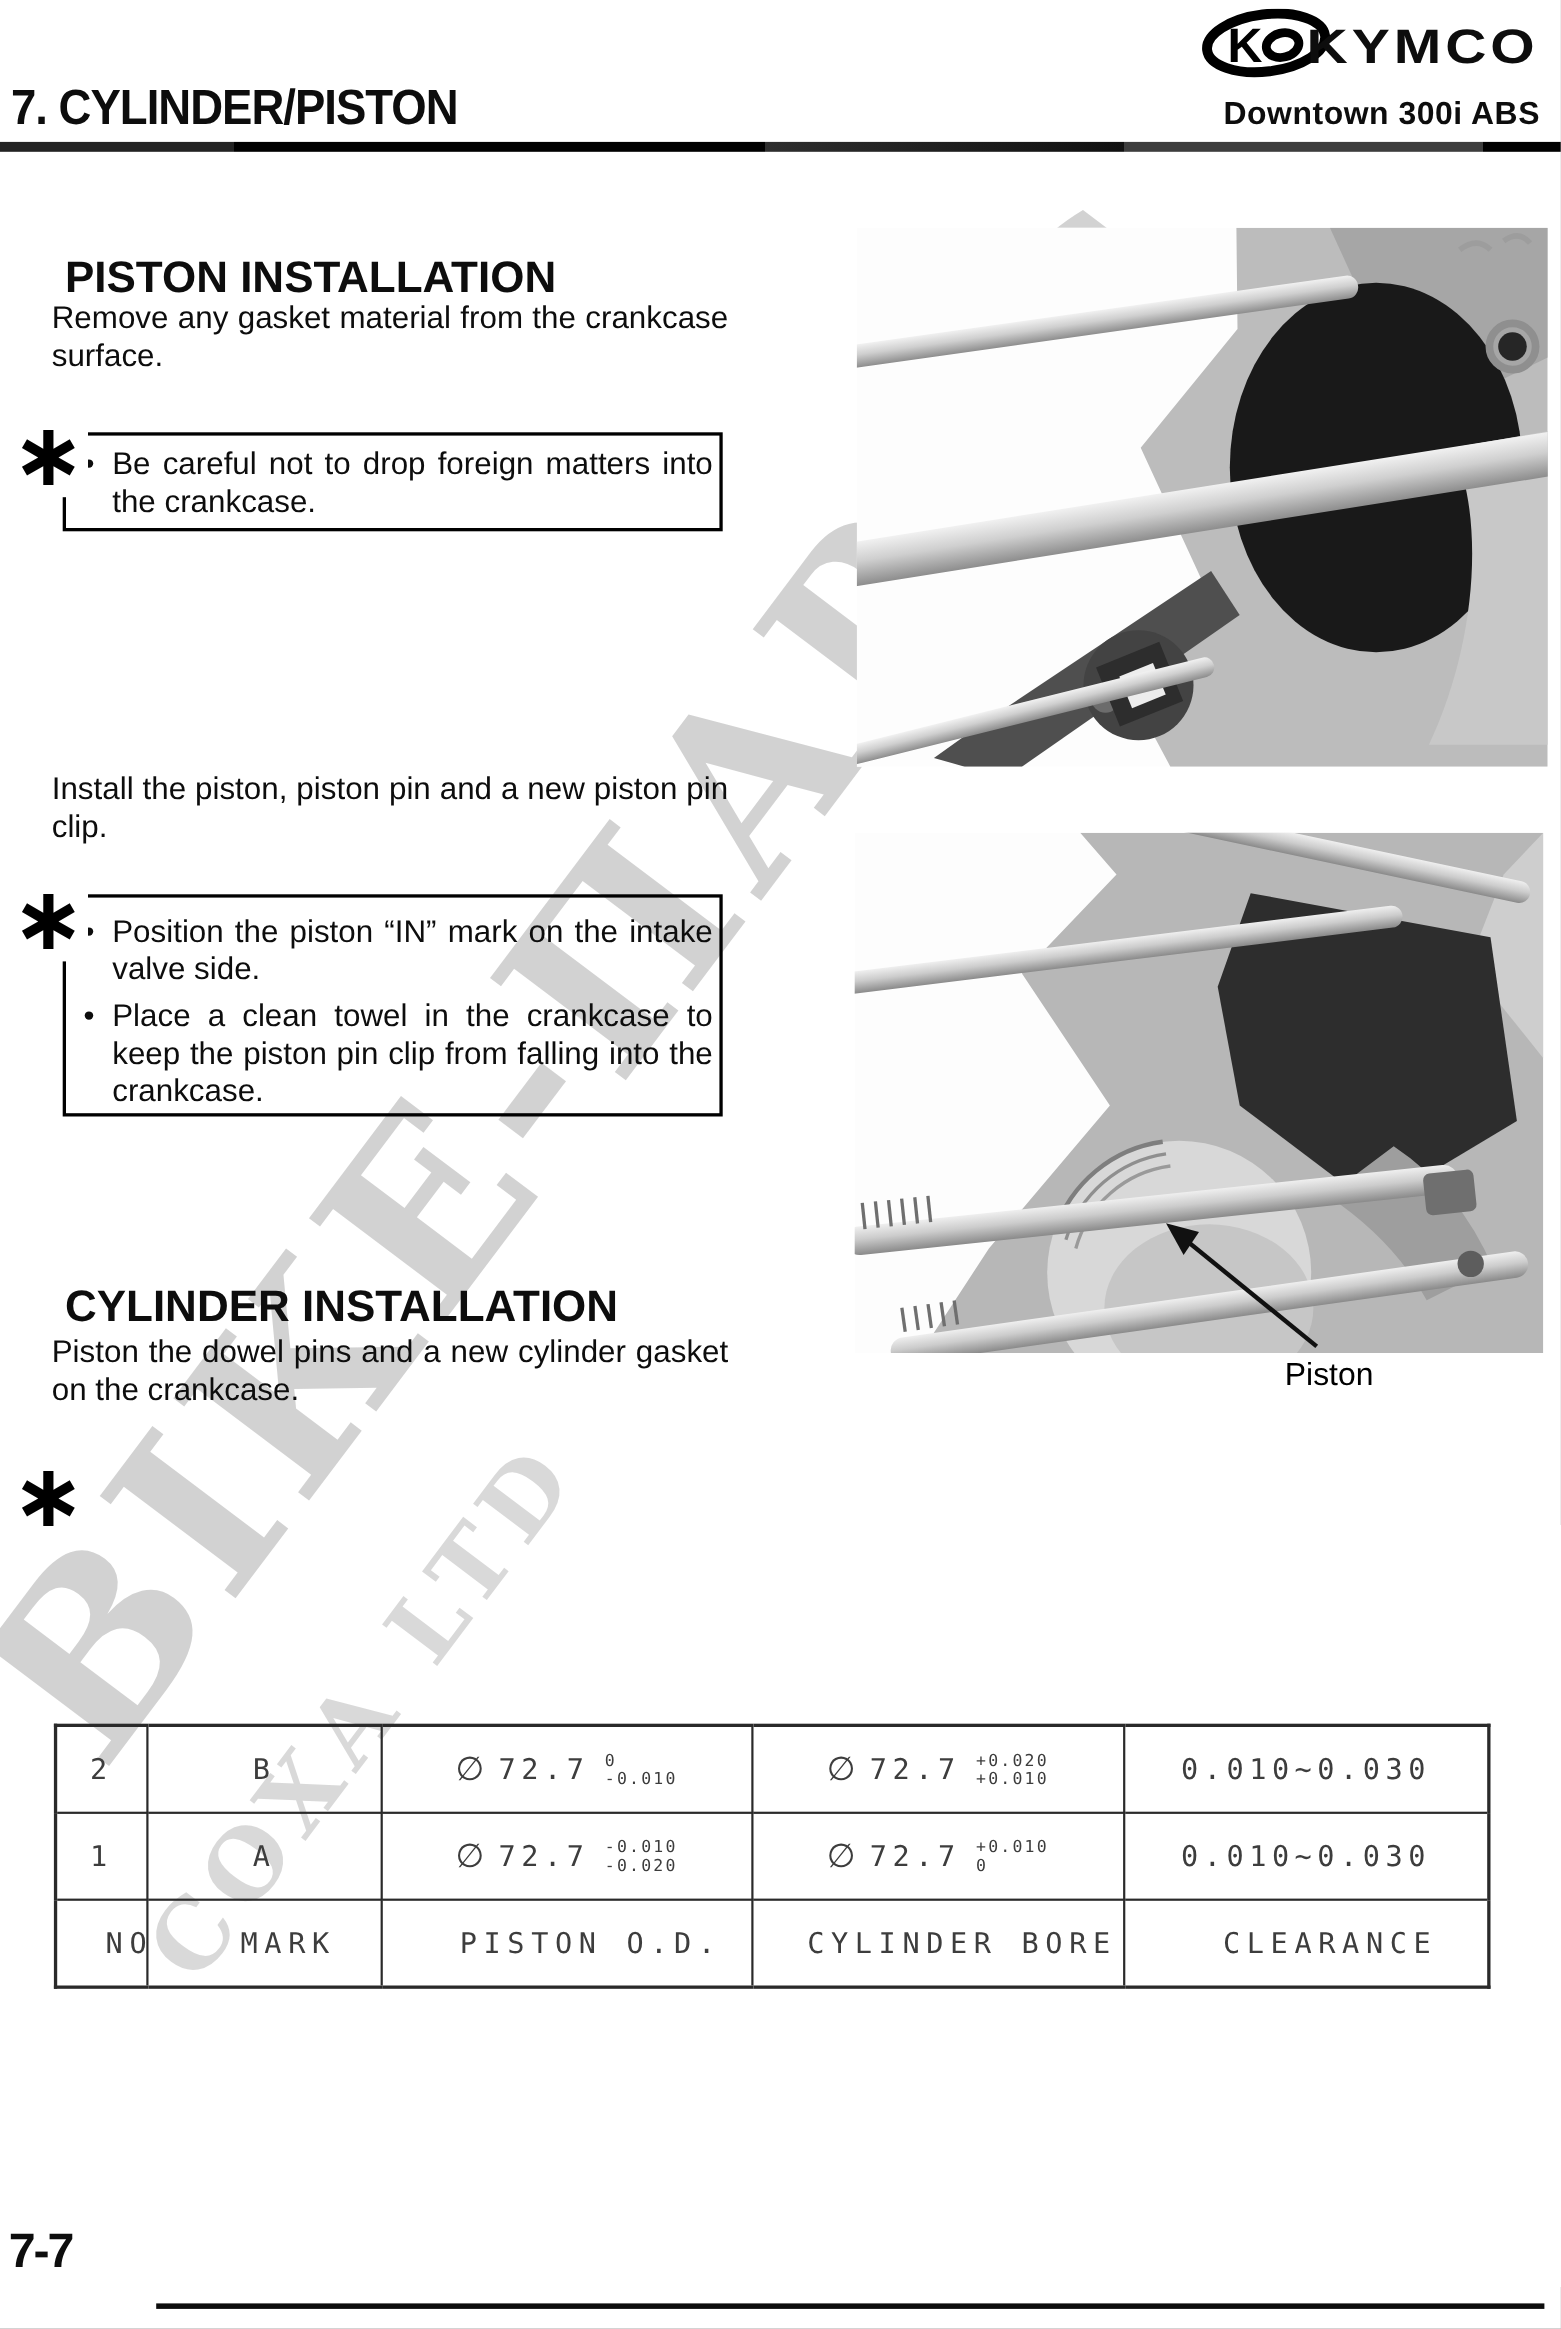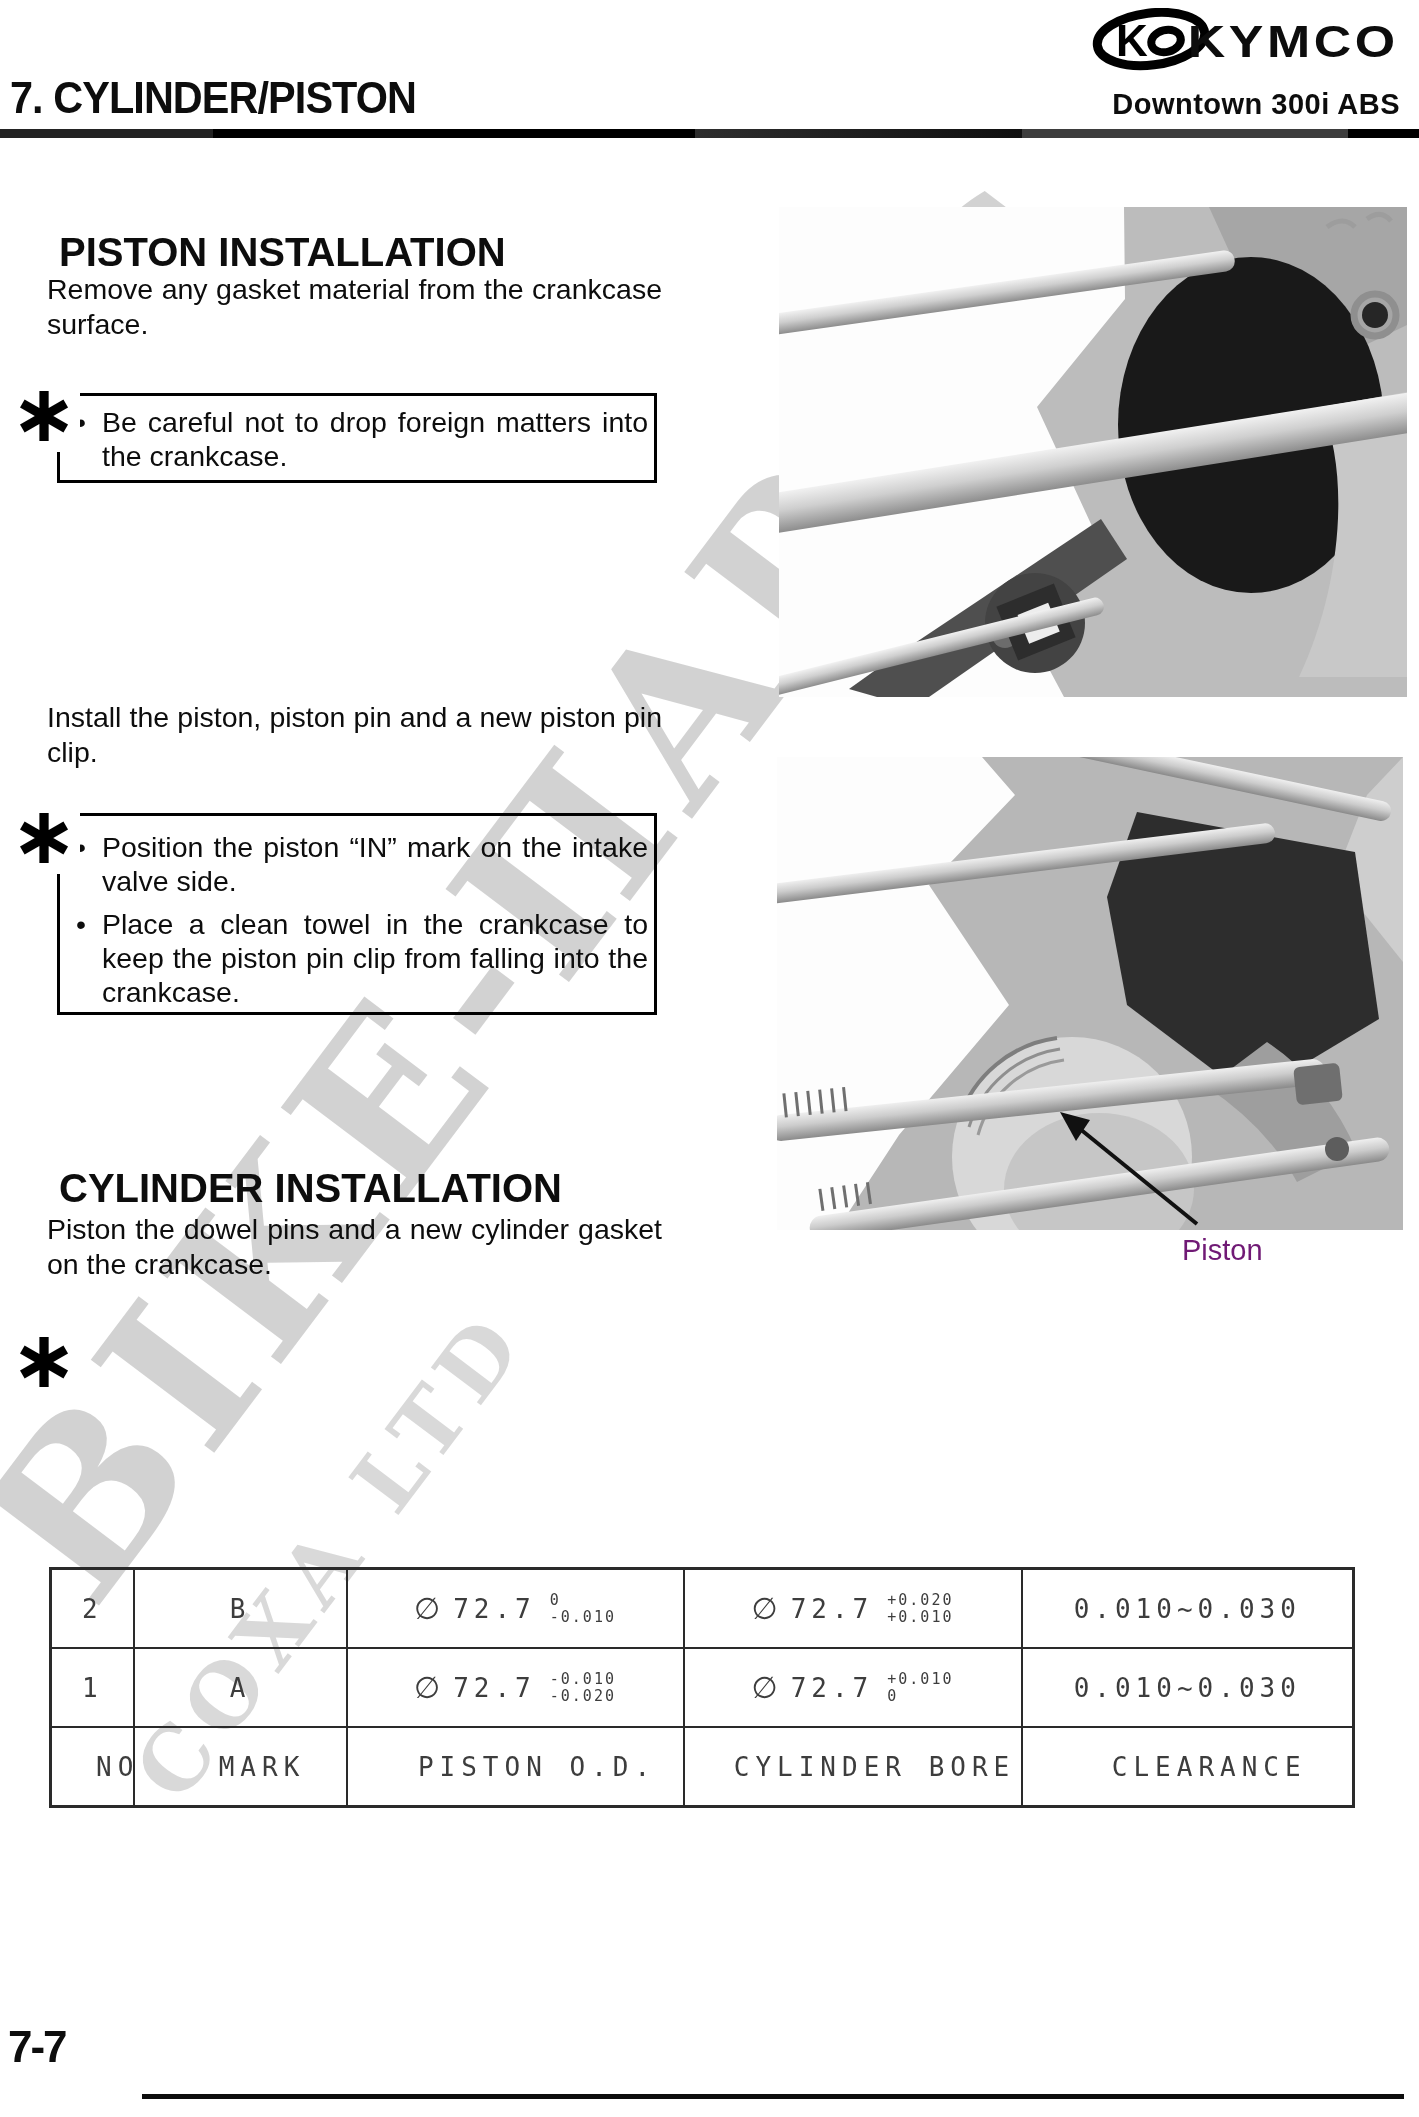--- a/index.html
+++ b/index.html
@@ -32,21 +32,21 @@
   .note-box{position:absolute;z-index:3;border:3px solid #000;box-sizing:border-box;background:transparent;}
   .note-marker{position:absolute;z-index:4;left:8px;width:72px;height:78px;background:#fff;
     display:flex;align-items:center;justify-content:center;
     font-size:80px;font-weight:bold;font-family:"DejaVu Sans", sans-serif;color:#000;}
   .note-text{position:relative;z-index:5;font-size:28.5px;line-height:34px;}
   .bi{display:flex;margin-bottom:9px;}
   .bi .bullet{flex:0 0 26px;width:26px;}
   .bi .btxt{flex:1;text-align:justify;}
   
   .photo{position:absolute;z-index:2;background:#fff;}
-  .fig-label{position:absolute;z-index:5;font-size:29px;color:#701a75;margin-left:14px;}
+  .fig-label{position:absolute;z-index:5;font-size:29px;color:#000000;}
   
   .spec{position:absolute;left:49px;top:1567px;z-index:5;border-collapse:collapse;table-layout:fixed;width:1303px;
     font-family:"DejaVu Sans Mono", monospace;color:#3d3d3d;}
   .spec td{border:2px solid #2a2a2a;height:77px;text-align:center;vertical-align:middle;
     font-size:26px;letter-spacing:5px;padding:0;}
   .spec tr:first-child td{border-top-width:3px;}
   .spec tr:last-child td{border-bottom-width:3px;padding-left:44px;}
   .spec td:first-child{border-left-width:3px;}
   .spec td:last-child{border-right-width:3px;margin-top:12px;}
   .spec .hdr{letter-spacing:6px;}

